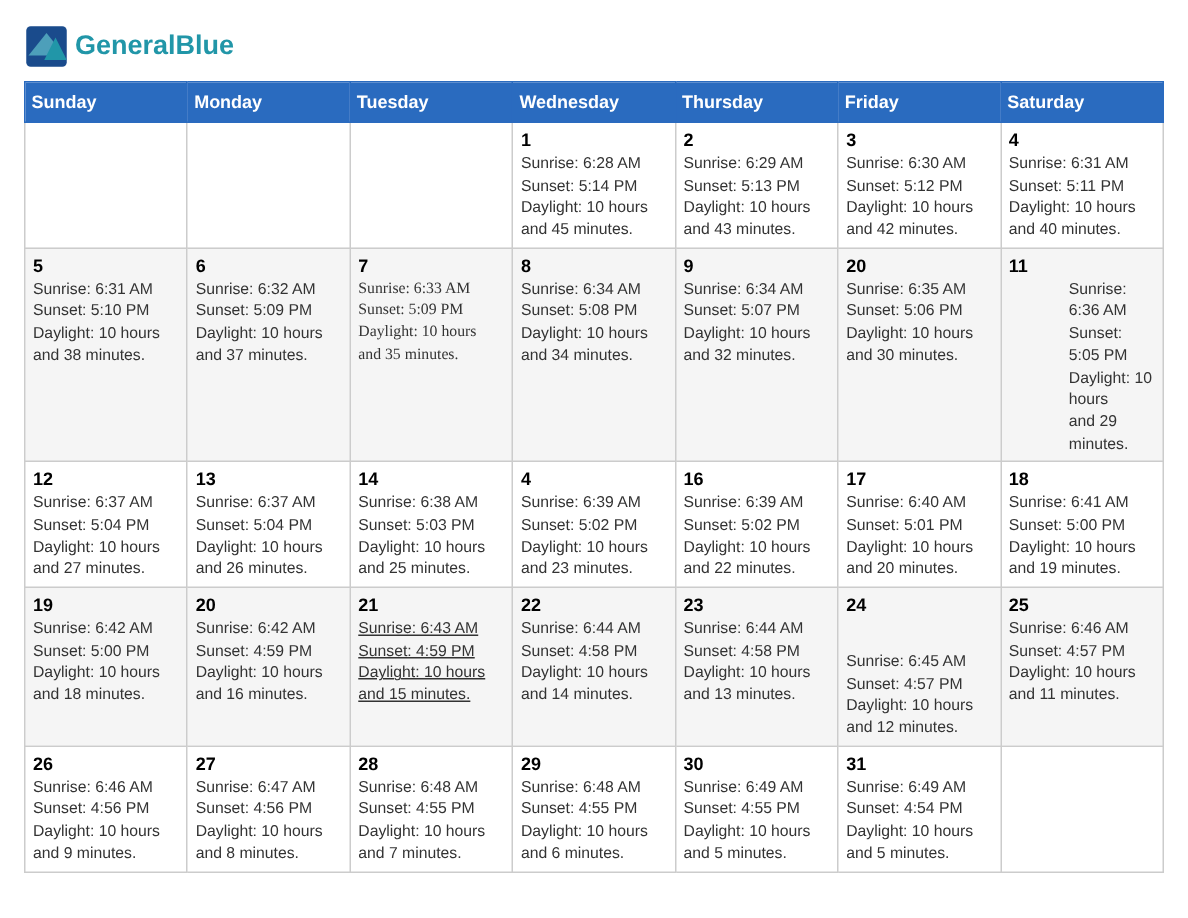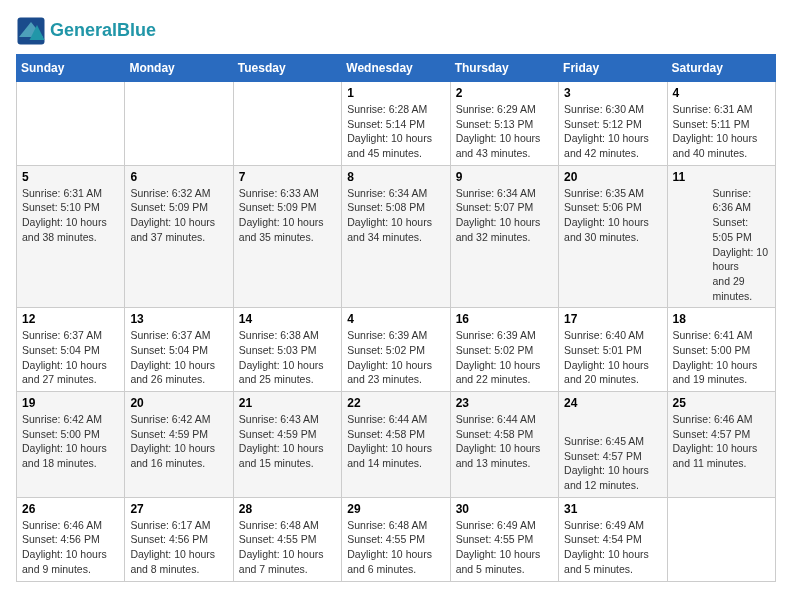--- a/index.html
+++ b/index.html
@@ -165,21 +165,21 @@
         </td>
         <td>
           <span class="day-number">6</span>
           <div class="day-info" style="white-space: pre-line;">Sunrise: 6:32 AM
 Sunset: 5:09 PM
 Daylight: 10 hours
 and 37 minutes.</div>
         </td>
         <td>
           <span class="day-number">7</span>
-          <div class="day-info" style="white-space: pre-line;">Sunrise: 6:33 AM
+          <div class="day-info" style="white-space: pre-line; font-family: Liberation Serif, serif;">Sunrise: 6:33 AM
 Sunset: 5:09 PM
 Daylight: 10 hours
 and 35 minutes.</div>
         </td>
         <td>
           <span class="day-number">8</span>
           <div class="day-info" style="white-space: pre-line;">Sunrise: 6:34 AM
 Sunset: 5:08 PM
 Daylight: 10 hours
 and 34 minutes.</div>
@@ -267,21 +267,21 @@
         </td>
         <td>
           <span class="day-number">20</span>
           <div class="day-info" style="white-space: pre-line;">Sunrise: 6:42 AM
 Sunset: 4:59 PM
 Daylight: 10 hours
 and 16 minutes.</div>
         </td>
         <td>
           <span class="day-number">21</span>
-          <div class="day-info" style="white-space: pre-line;">Sunrise: 6:43 AM
+          <div class="day-info" style="white-space: pre-line; text-decoration: underline;">Sunrise: 6:43 AM
 Sunset: 4:59 PM
 Daylight: 10 hours
 and 15 minutes.</div>
         </td>
         <td>
           <span class="day-number">22</span>
           <div class="day-info" style="white-space: pre-line;">Sunrise: 6:44 AM
 Sunset: 4:58 PM
 Daylight: 10 hours
 and 14 minutes.</div>
@@ -311,21 +311,21 @@
       <tr class="row-odd">
         <td>
           <span class="day-number">26</span>
           <div class="day-info" style="white-space: pre-line;">Sunrise: 6:46 AM
 Sunset: 4:56 PM
 Daylight: 10 hours
 and 9 minutes.</div>
         </td>
         <td>
           <span class="day-number">27</span>
-          <div class="day-info" style="white-space: pre-line;">Sunrise: 6:17 AM
+          <div class="day-info" style="white-space: pre-line;">Sunrise: 6:47 AM
 Sunset: 4:56 PM
 Daylight: 10 hours
 and 8 minutes.</div>
         </td>
         <td>
           <span class="day-number">28</span>
           <div class="day-info" style="white-space: pre-line;">Sunrise: 6:48 AM
 Sunset: 4:55 PM
 Daylight: 10 hours
 and 7 minutes.</div>

